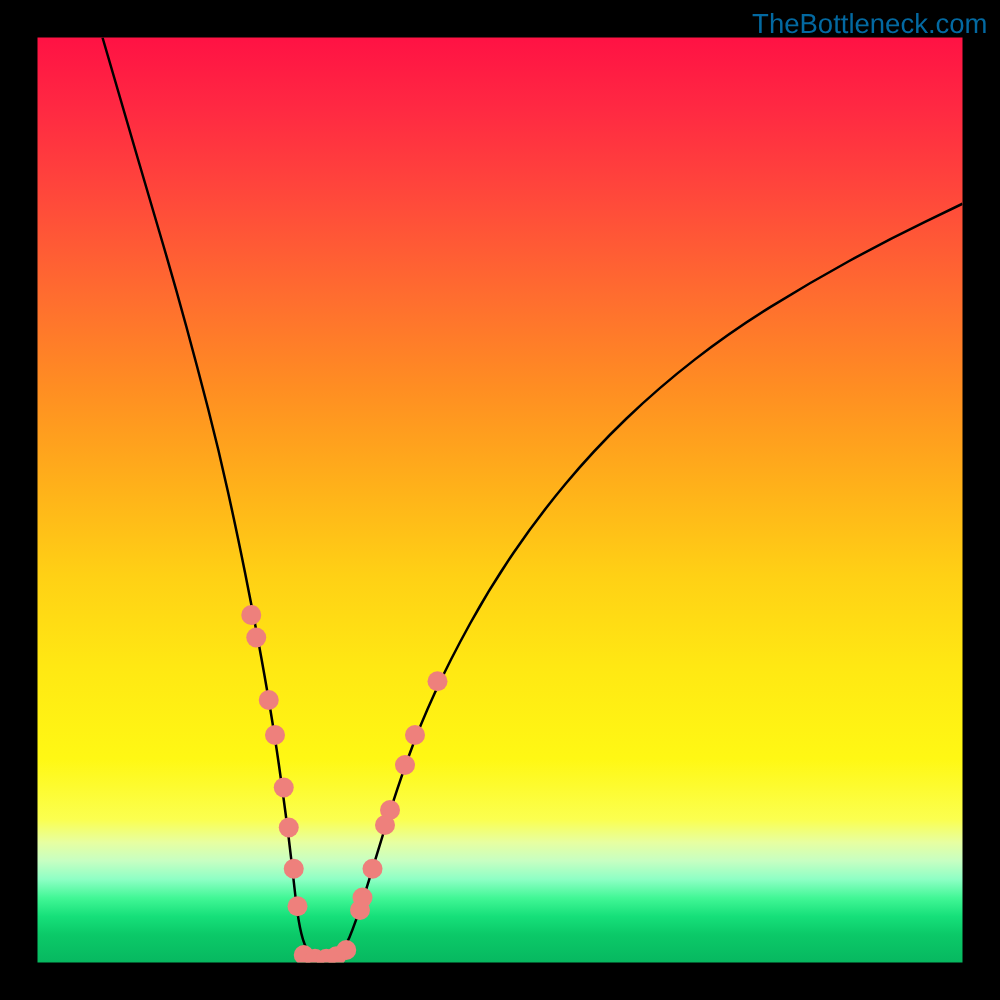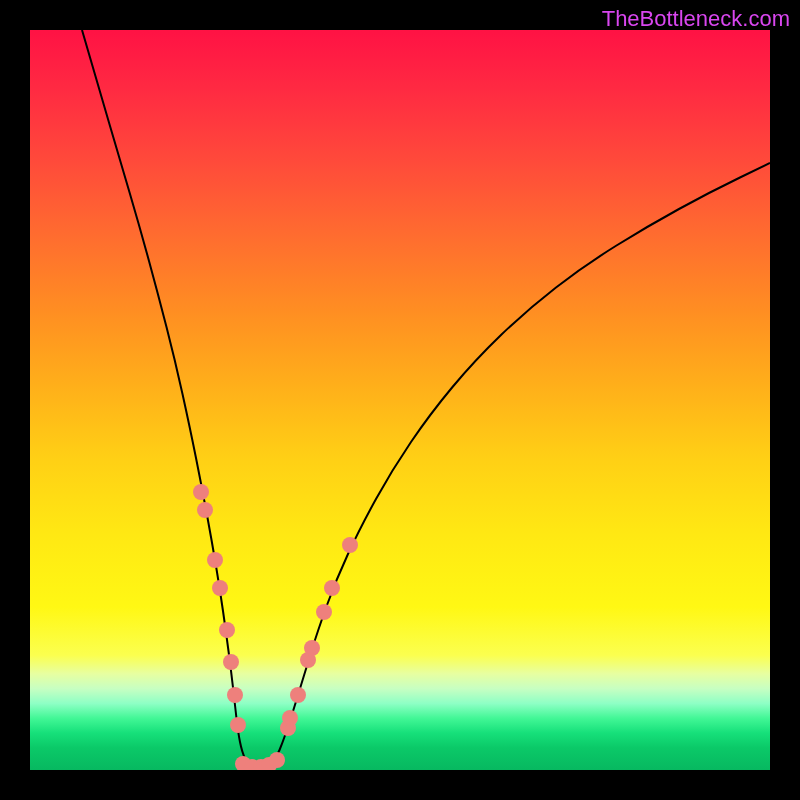--- a/index.html
+++ b/index.html
@@ -8,21 +8,21 @@
       width: 800px;
       height: 800px;
       position: relative;
       font-family: Arial, sans-serif;
       overflow: hidden;
     }
     .watermark {
       position: absolute;
       top: 6px;
       right: 10px;
-      color: #d946ef;
+      color: #0369a1;
       font-size: 22px;
       font-weight: 500;
       z-index: 10;
     }
     .outer-frame {
       position: absolute;
       top: 30px;
       left: 30px;
       width: 740px;
       height: 740px;

